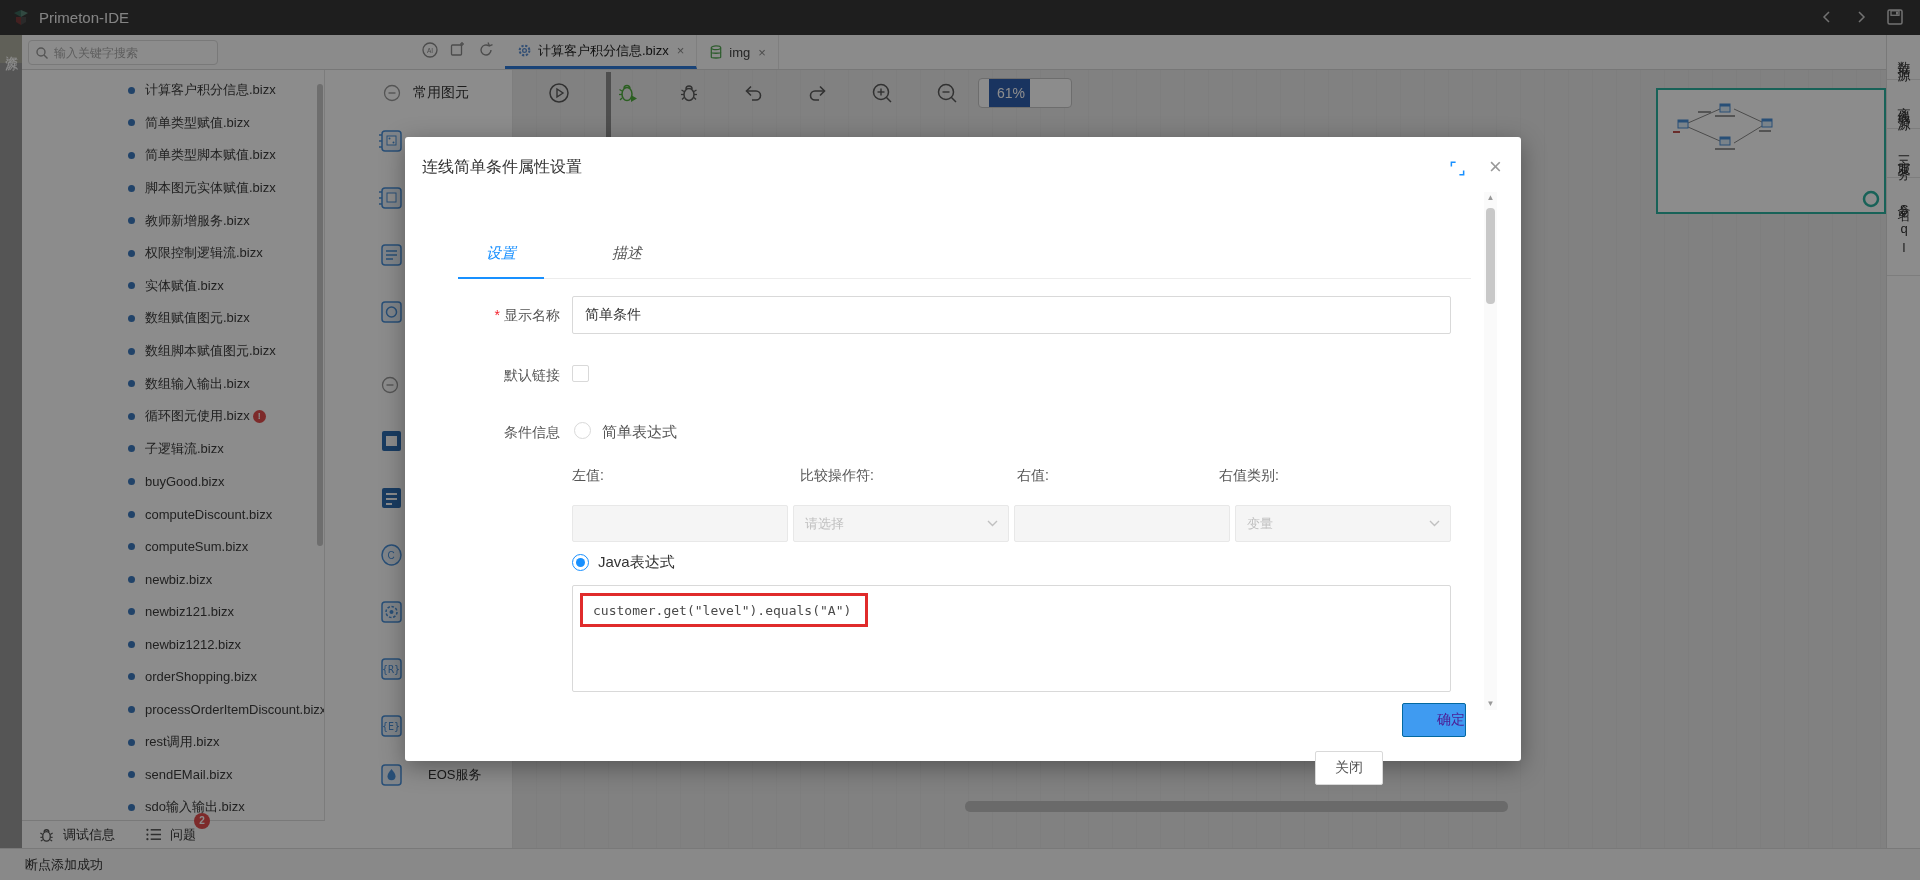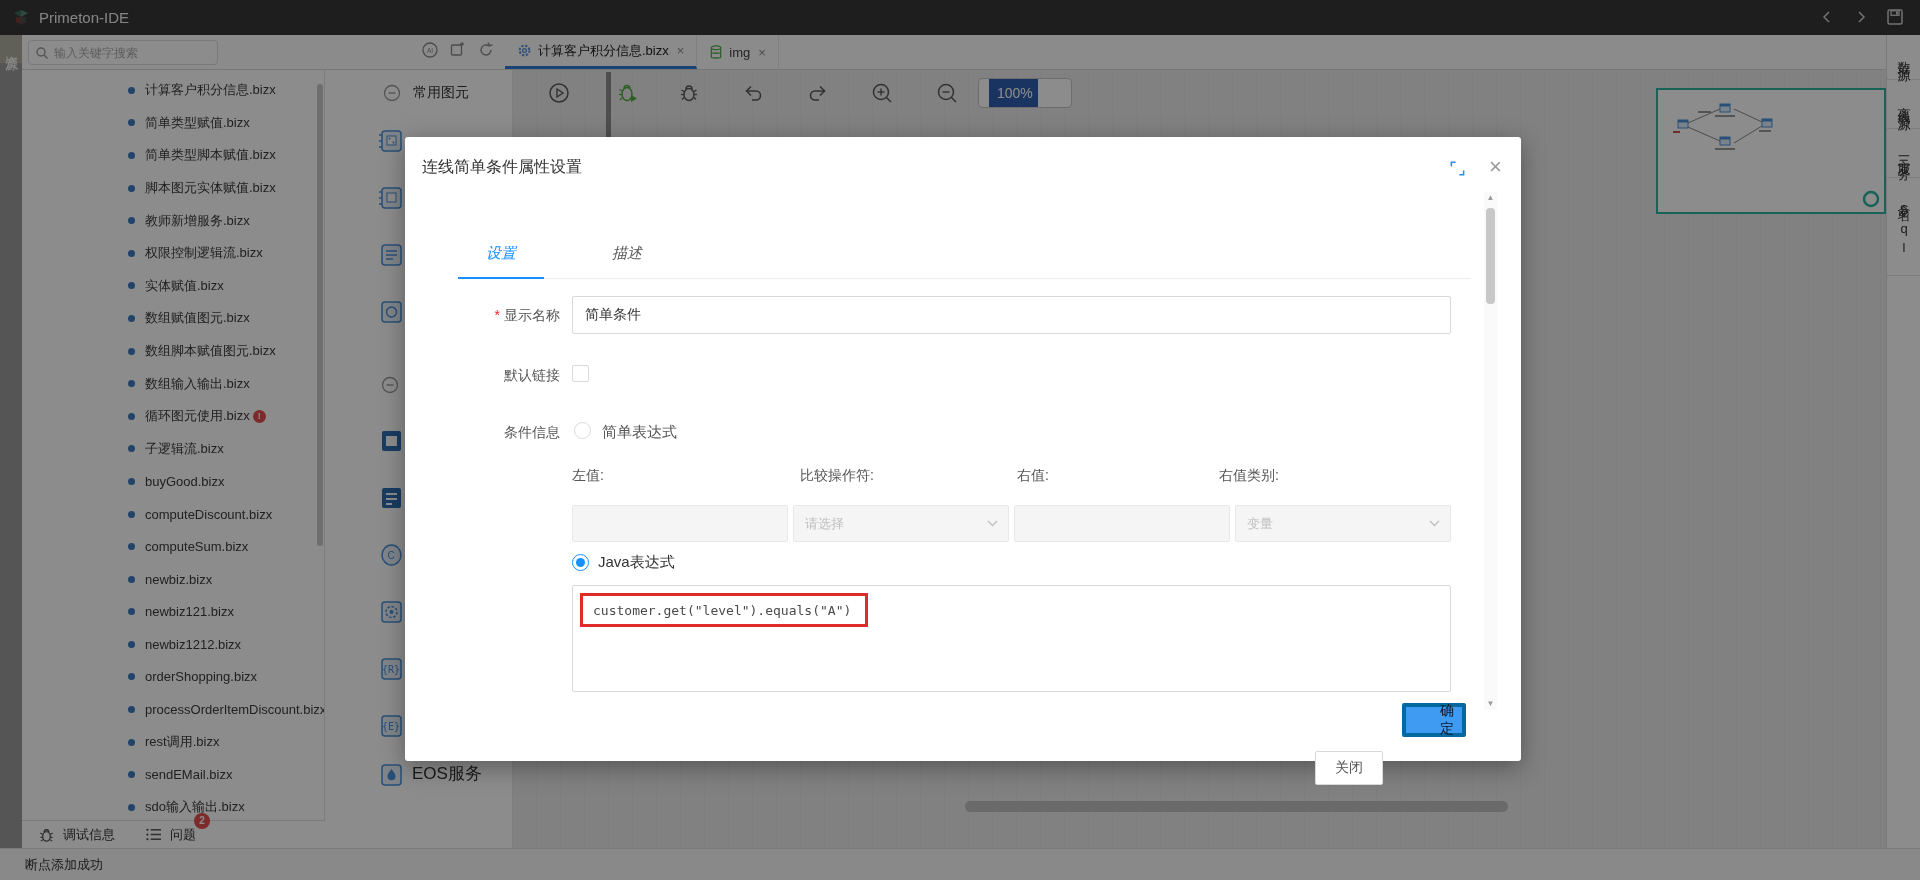--- a/index.html
+++ b/index.html
@@ -54,22 +54,22 @@
     color:#fff; font-size:10px; display:flex; align-items:center; justify-content:center; }
   .statusbar { position:absolute; left:0; top:848px; width:1920px; height:32px; background:#fafafa;
     border-top:1px solid #ddd; display:flex; align-items:center; padding-left:25px; font-size:13px; color:#333; z-index:1; }
 
   
   .palette { position:absolute; left:325px; top:70px; width:187px; height:778px; background:#fff; z-index:1; }
   .pal-header { position:absolute; left:58px; top:14px; display:flex; align-items:center; gap:12px;
     font-size:14px; color:#333; cursor:pointer; }
   .tile { position:absolute; left:53px; width:26px; height:26px; }
   .pal-collapse { position:absolute; left:56px; top:306px; cursor:pointer; }
-  .pal-eos { position:absolute; left:53px; top:692px; display:flex; align-items:flex-start; gap:8px;
-    font-size:17px; color:#333; cursor:pointer; }
+  .pal-eos { position:absolute; left:53px; top:692px; display:flex; align-items:center; gap:24px;
+    font-size:13px; color:#333; cursor:pointer; }
 
   
   .canvas { position:absolute; left:512px; top:70px; width:1374px; height:778px; background:#ececec;
     background-image:repeating-linear-gradient(90deg,#e6e6e6 0 1px,transparent 1px 24px); z-index:1; }
   .cicon { position:absolute; top:11px; width:24px; height:24px; display:flex; align-items:center; justify-content:center; cursor:pointer; }
   .zoombox { position:absolute; left:466px; top:8px; width:94px; height:30px; border:1px solid #c6c6c6;
     border-radius:4px; background:#fff; display:flex; align-items:center; cursor:text; }
   .zoombox .sel { background:#2f5fb0; color:#fff; font-size:14px; padding:6px 5px 6px 8px; margin-left:10px; }
   .splitter { position:absolute; left:94px; top:2px; width:5px; height:96px; background:#8f8f8f; cursor:col-resize; }
   .minimap { position:absolute; left:1144px; top:18px; width:230px; height:126px; background:#fff;
@@ -111,21 +111,21 @@
   .m-textarea { position:absolute; left:167px; top:448px; width:879px; height:107px; border:1px solid #d9d9d9;
     border-radius:2px; background:#fff; }
   .redbox { position:absolute; left:7px; top:7px; border:3px solid #e02b2b; padding:5px 14px 5px 10px; }
   .redbox code { font-family:"DejaVu Sans Mono","Liberation Mono",monospace; font-size:13px; color:#4a4a4a; }
   .m-scroll { position:absolute; left:1079px; top:55px; width:13px; height:518px; background:#fafafa; }
   .m-scroll .arr { position:absolute; left:0; width:13px; height:12px; color:#999; font-size:8px; text-align:center; line-height:12px; cursor:pointer; }
   .m-scroll .thumb { position:absolute; left:2px; top:16px; width:9px; height:96px; background:#c8c8c8; border-radius:4px; cursor:grab; }
   .m-btn { position:absolute; top:566px; height:34px; border-radius:2px; font-size:14px; display:flex;
     align-items:center; justify-content:center; cursor:pointer; font-family:"Liberation Sans",sans-serif; }
   .btn-close { left:910px; width:68px; background:#fff; border:1px solid #d9d9d9; color:#555;margin-top:48px; }
-  .btn-ok { left:997px; width:64px; background:#3f9bf1; border:4px solid #0369a1; color:#0f172a;padding-left:34px; }
+  .btn-ok { left:997px; width:64px; background:#3f9bf1; border:1px solid #0369a1; color:#4c1d95;padding-left:34px; }
 </style>
 </head>
 <body>
 
 <div class="screen">
 
   <div class="titlebar">
     <svg class="logo" width="18" height="18" viewBox="0 0 18 18">
       <path d="M2 4 L9 1 L9 8 Z" fill="#3d6b5e"></path>
         <path d="M16 4 L9 1 L9 8 Z" fill="#5a8577"></path>
@@ -480,21 +480,21 @@
         </svg>
       </span>
     <span class="cicon" style="left:423px">
       <svg width="24" height="24" viewBox="0 0 24 24">
           <circle cx="11" cy="11" r="7.5" fill="none" stroke="#5a5a5a" stroke-width="1.5"></circle>
           <line x1="16.5" y1="16.5" x2="21" y2="21" stroke="#5a5a5a" stroke-width="1.5"></line>
           <line x1="7.5" y1="11" x2="14.5" y2="11" stroke="#5a5a5a" stroke-width="1.4"></line>
         </svg>
       </span>
     <div class="zoombox">
-      <span class="sel">100%</span>
+      <span class="sel">61%</span>
     </div>
     <div class="splitter"></div>
 
     <div class="minimap">
       <svg width="226" height="122" viewBox="0 0 226 122">
         <line x1="30" y1="33" x2="62" y2="19" stroke="#8a8a8a" stroke-width="1"></line>
         <line x1="30" y1="37" x2="62" y2="51" stroke="#8a8a8a" stroke-width="1"></line>
         <line x1="76" y1="19" x2="104" y2="32" stroke="#8a8a8a" stroke-width="1"></line>
         <line x1="76" y1="53" x2="104" y2="36" stroke="#8a8a8a" stroke-width="1"></line>
         <rect x="20" y="30" width="10" height="8" fill="#dfeefc" stroke="#4a90d9"></rect>

